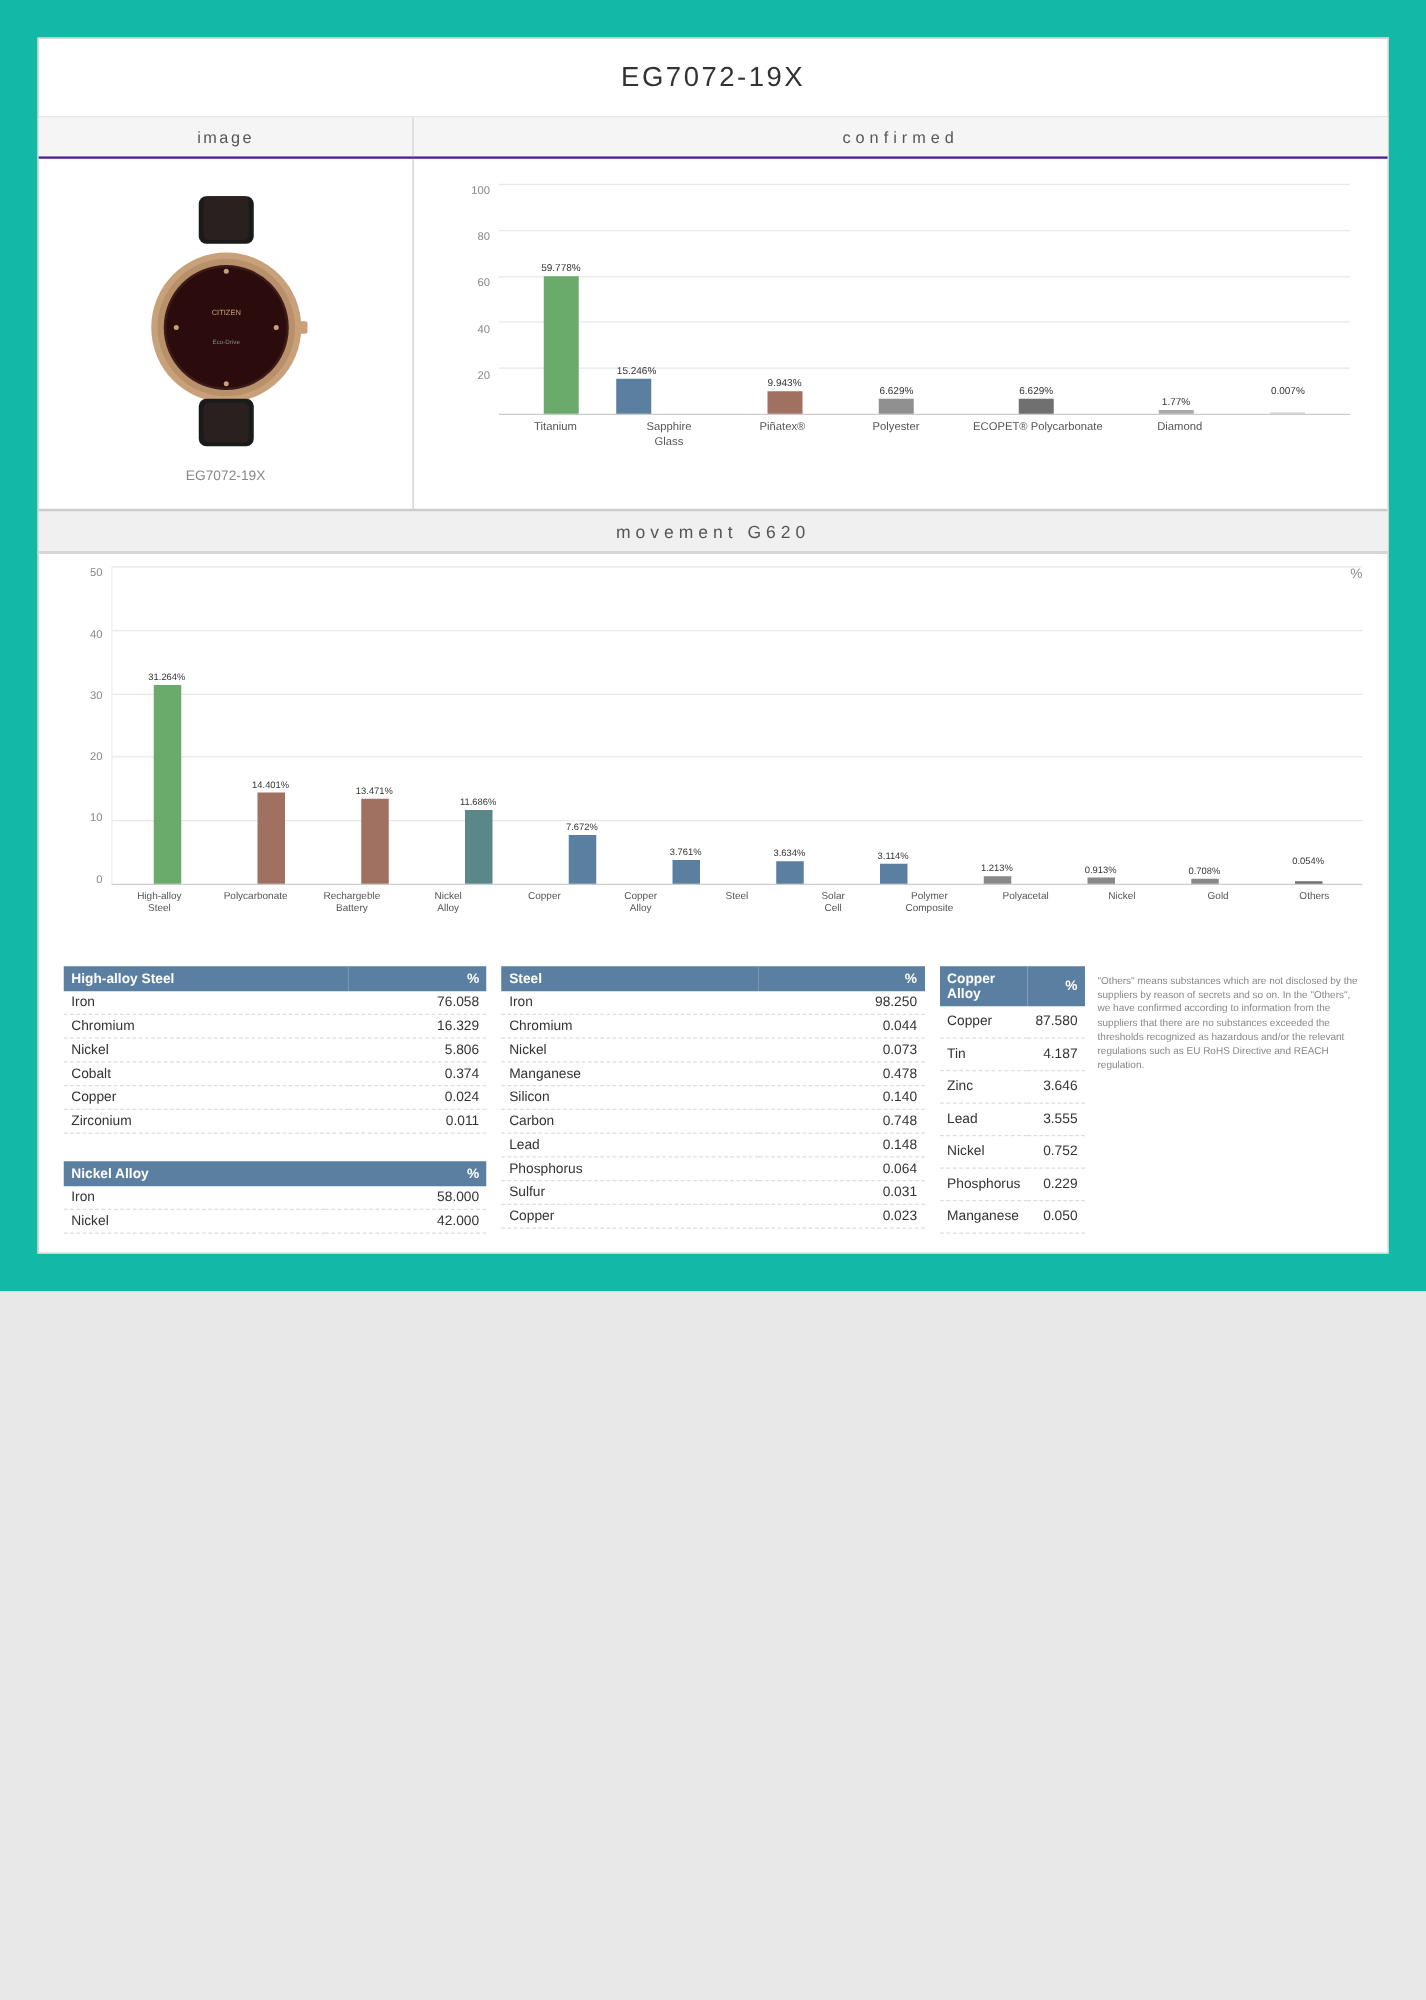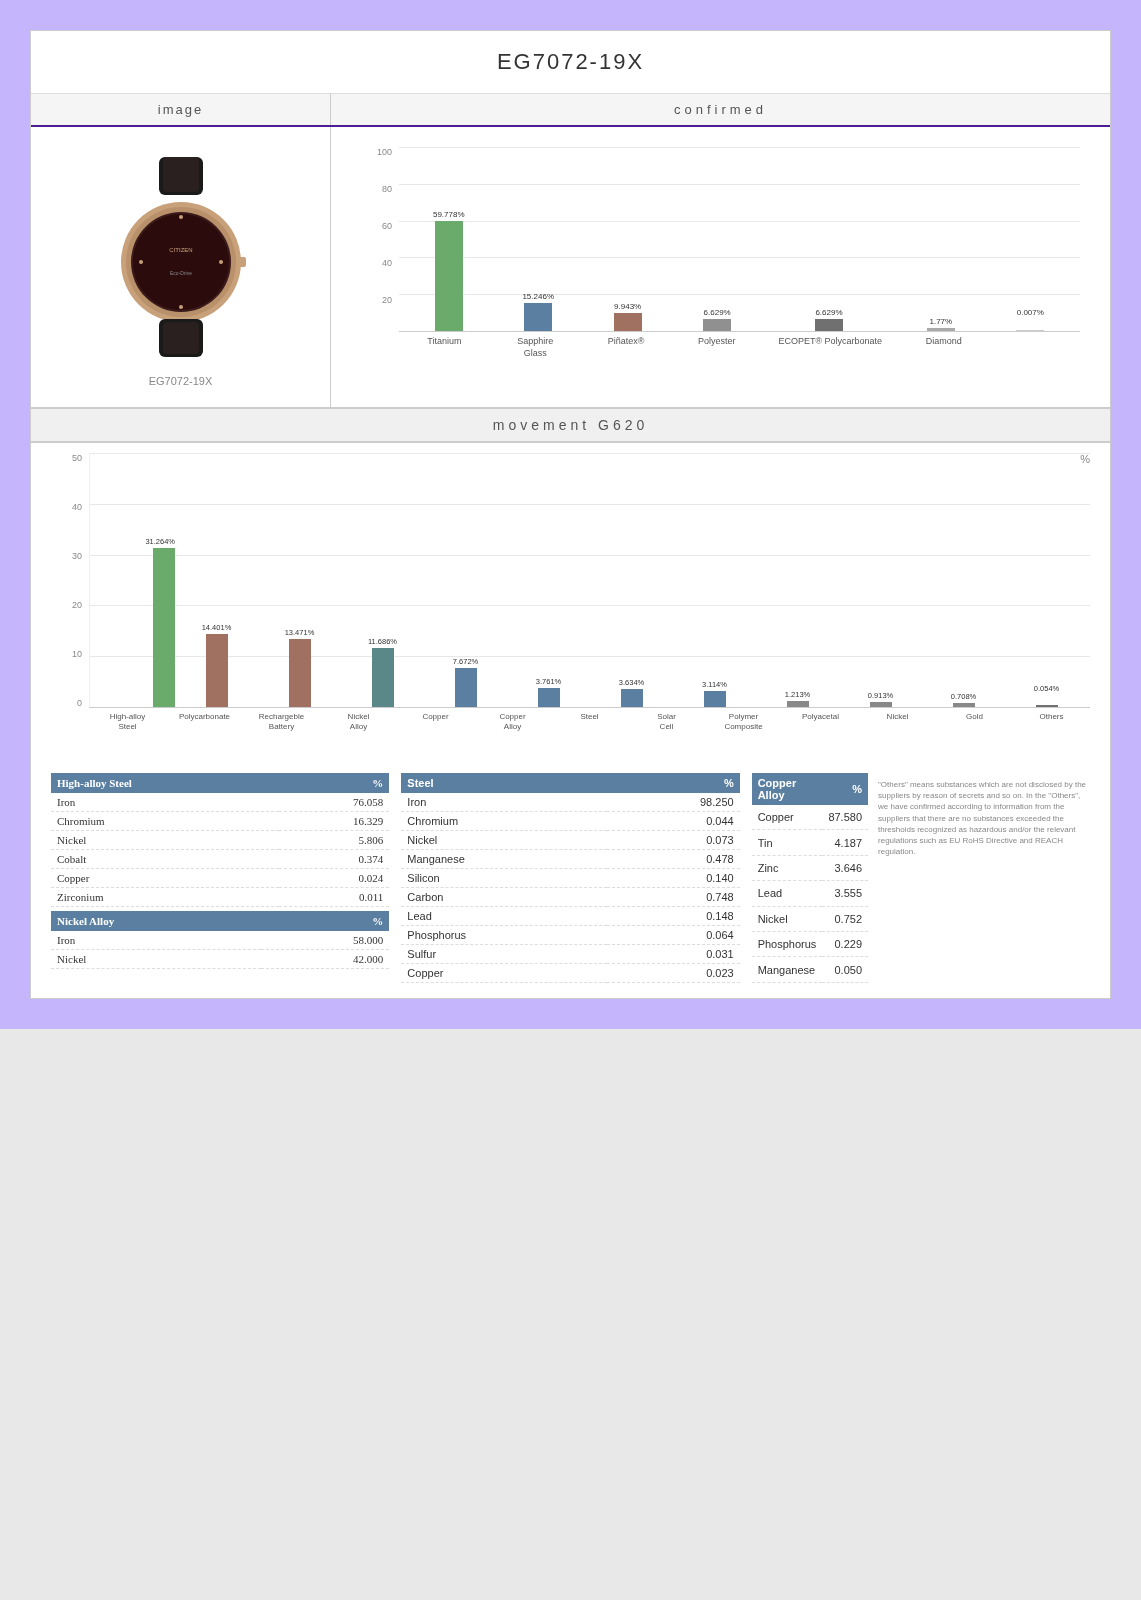--- a/index.html
+++ b/index.html
@@ -1,17 +1,17 @@
 <!DOCTYPE html>
 <html><head>
   <meta charset="utf-8">
   <style>
     * { box-sizing: border-box; margin: 0; padding: 0; }
     body { background: #e8e8e8; font-family: Arial, sans-serif; font-size: 12px; color: #333; width: 1141px; }
-    .outer { background: #c4b5fd; padding: 30px; }
+    .outer { background: #14b8a6; padding: 30px; }
     .card { background: #fff; border: 1px solid #ccc; margin-bottom: 0; }
     .card-title { text-align: center; padding: 18px; font-size: 22px; letter-spacing: 2px; font-weight: 300; border-bottom: 1px solid #ddd; }
     .section-header { background: #f0f0f0; text-align: center; padding: 8px; letter-spacing: 4px; font-size: 14px; color: #555; border-bottom: 1px solid #ccc; border-top: 1px solid #ccc; }
     .top-section { display: flex; border-bottom: 1px solid #ccc; }
     .image-panel { width: 300px; border-right: 1px solid #ccc; display: flex; flex-direction: column; align-items: center; justify-content: center; padding: 20px; }
     .image-label { font-size: 11px; color: #888; margin-top: 8px; }
     .exterior-panel { flex: 1; padding: 20px 30px; }
     .movement-section { border-top: 1px solid #ccc; }
     table.data-table { width: 100%; border-collapse: collapse; font-size: 11px; }
     table.data-table thead tr th { background: #5a7fa0; color: #fff; padding: 4px 6px; text-align: left; }
@@ -88,21 +88,21 @@
             <div style="position:absolute; top:60%; left:0; right:0; border-top:1px solid #e8e8e8;"></div>
             <div style="position:absolute; top:80%; left:0; right:0; border-top:1px solid #e8e8e8;"></div>
 
             <div style="display:flex; align-items:flex-end; height:100%; padding:0 5px;">
 
               <div style="flex:1; display:flex; flex-direction:column; align-items:center; justify-content:flex-end; height:100%; position:relative;">
                 <span style="position:absolute; bottom:59.778%; font-size:8px; transform:translateY(-2px);">59.778%</span>
                 <div style="width:28px; height:59.778%; background:#6aaa6a;"></div>
               </div>
 
-              <div style="flex:1; display:flex; flex-direction:column; align-items:center; justify-content:flex-end; height:100%; position:relative;">
+              <div style="flex:1; display:flex; flex-direction:column; justify-content:flex-end; height:100%; position:relative;">
                 <span style="position:absolute; bottom:15.246%; font-size:8px; transform:translateY(-2px);">15.246%</span>
                 <div style="width:28px; height:15.246%; background:#5a7fa0;"></div>
               </div>
 
               <div style="flex:1; display:flex; flex-direction:column; align-items:center; justify-content:flex-end; height:100%; position:relative;">
                 <span style="position:absolute; bottom:9.943%; font-size:8px; transform:translateY(-2px);">9.943%</span>
                 <div style="width:28px; height:9.943%; background:#a07060;"></div>
               </div>
 
               <div style="flex:1; display:flex; flex-direction:column; align-items:center; justify-content:flex-end; height:100%; position:relative;">
@@ -159,21 +159,21 @@
         <div style="position:absolute; left:58px; right:20px; top:10px; bottom:55px; border-bottom:1px solid #ccc; border-left:1px solid #eee;">
 
           <div style="position:absolute; top:0%; left:0; right:0; border-top:1px solid #e8e8e8;"></div>
           <div style="position:absolute; top:20%; left:0; right:0; border-top:1px solid #e8e8e8;"></div>
           <div style="position:absolute; top:40%; left:0; right:0; border-top:1px solid #e8e8e8;"></div>
           <div style="position:absolute; top:60%; left:0; right:0; border-top:1px solid #e8e8e8;"></div>
           <div style="position:absolute; top:80%; left:0; right:0; border-top:1px solid #e8e8e8;"></div>
 
           <div style="display:flex; align-items:flex-end; height:100%; padding:0 2px;">
 
-            <div style="flex:1; display:flex; flex-direction:column; align-items:flex-end; justify-content:flex-end; height:100%; position:relative;">
+            <div style="flex:1; display:flex; flex-direction:column; align-items:center; justify-content:flex-end; height:100%; position:relative;">
               <span style="position:absolute; bottom:62.528%; font-size:7.5px; transform:translateY(-2px);">31.264%</span>
               <div style="width:22px; height:62.528%; background:#6aaa6a;"></div>
             </div>
 
             <div style="flex:1; display:flex; flex-direction:column; align-items:center; justify-content:flex-end; height:100%; position:relative;">
               <span style="position:absolute; bottom:28.802%; font-size:7.5px; transform:translateY(-2px);">14.401%</span>
               <div style="width:22px; height:28.802%; background:#a07060;"></div>
             </div>
 
             <div style="flex:1; display:flex; flex-direction:column; align-items:center; justify-content:flex-end; height:100%; position:relative;">
@@ -241,21 +241,21 @@
           <div style="flex:1; text-align:center; font-size:8px; color:#555; padding-top:4px; line-height:1.3;">Polymer<br>Composite</div>
           <div style="flex:1; text-align:center; font-size:8px; color:#555; padding-top:4px;">Polyacetal</div>
           <div style="flex:1; text-align:center; font-size:8px; color:#555; padding-top:4px;">Nickel</div>
           <div style="flex:1; text-align:center; font-size:8px; color:#555; padding-top:4px;">Gold</div>
           <div style="flex:1; text-align:center; font-size:8px; color:#555; padding-top:4px;">Others</div>
         </div>
       </div>
 
       <div style="display:flex; padding:10px 20px 15px 20px; gap:12px;">
 
-        <div style="display:flex; flex-direction:column; gap:4px; flex:1;font-family:Liberation Serif, serif;">
+        <div style="display:flex; flex-direction:column; gap:22px; flex:1;">
 
           <table class="data-table">
             <thead>
               <tr>
                 <th>High-alloy Steel</th>
                 <th>%</th>
               </tr>
             </thead>
             <tbody>
               <tr>

